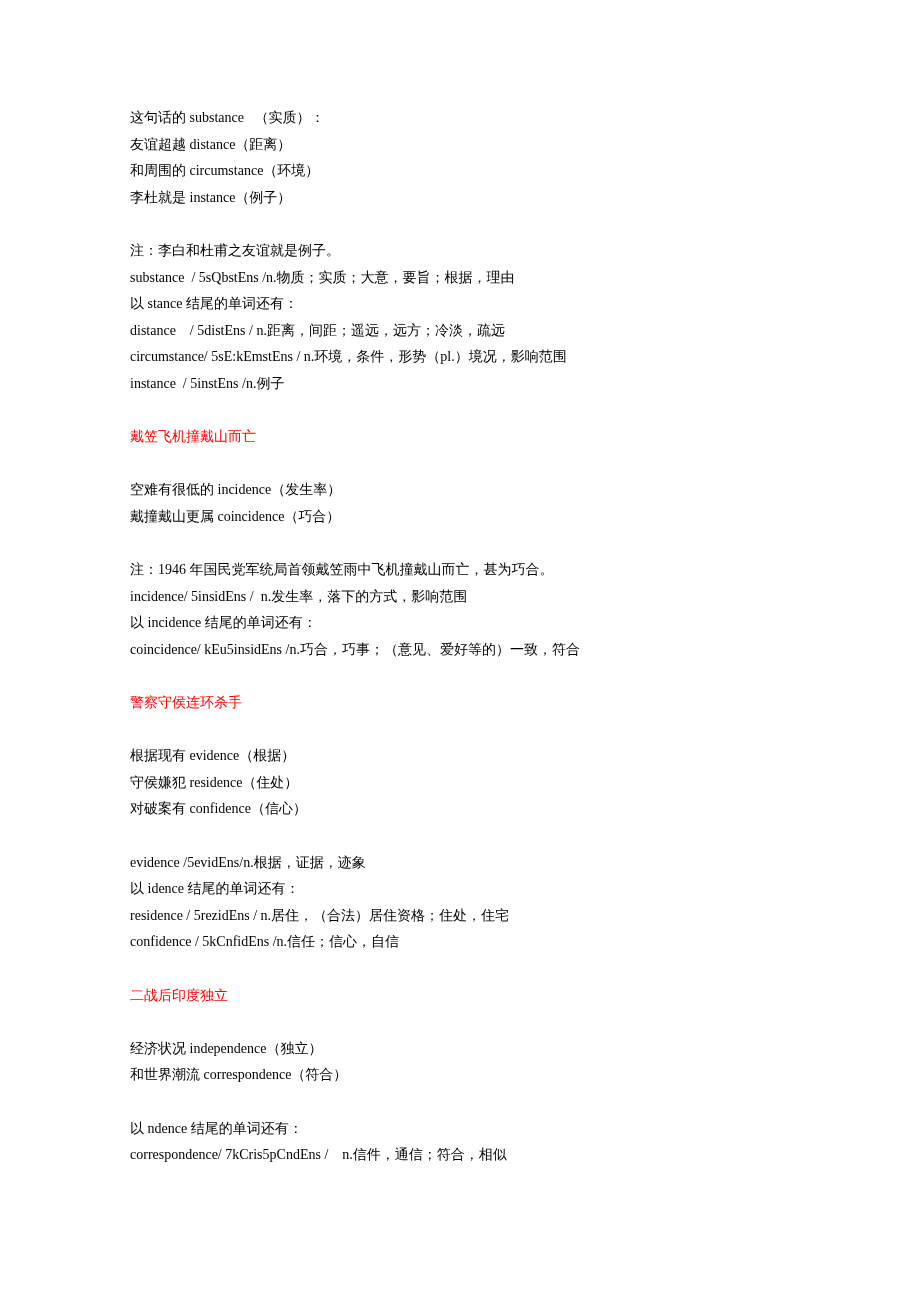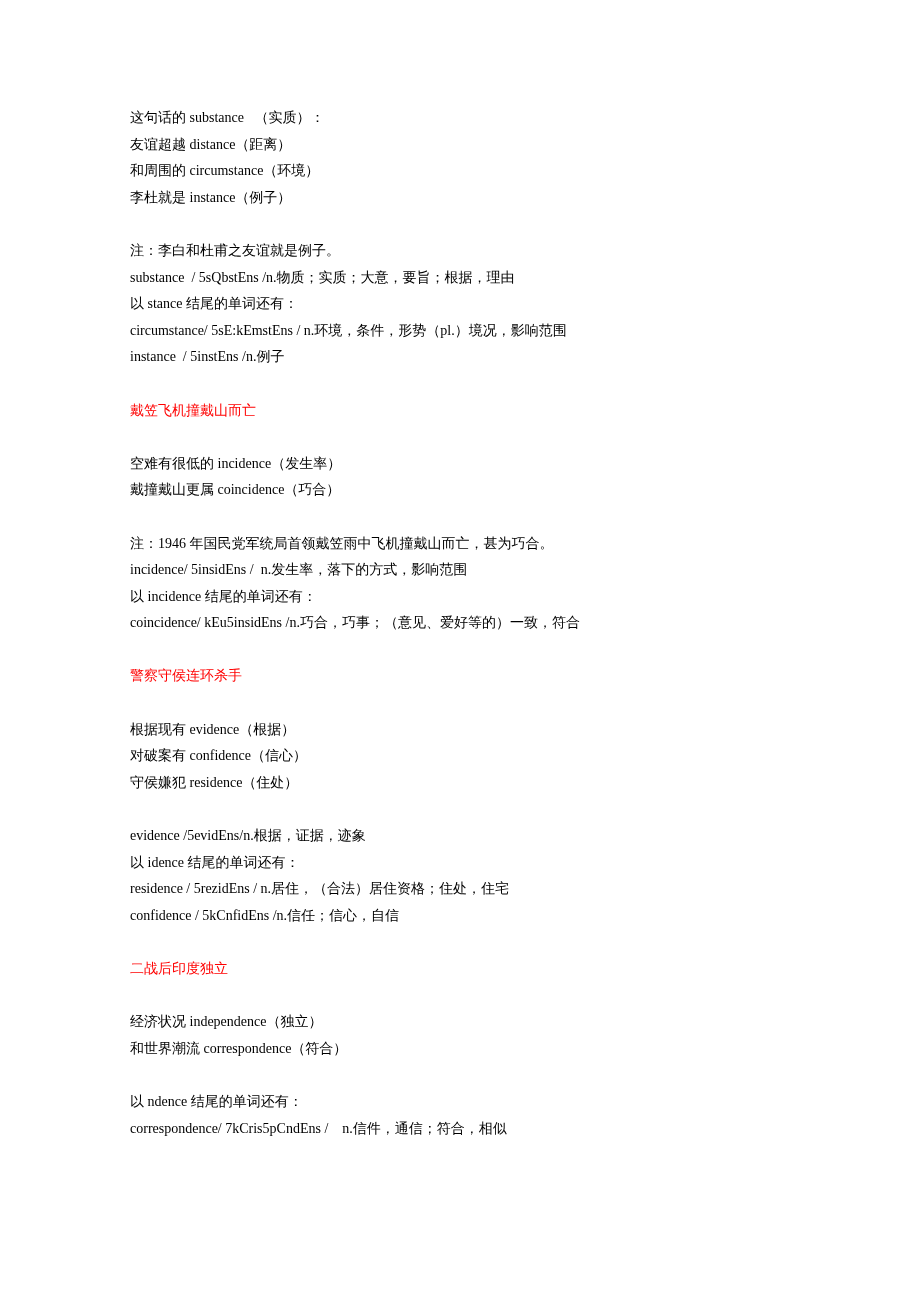--- a/index.html
+++ b/index.html
@@ -34,38 +34,39 @@
 
 <div class="page" id="page-root">
     <div class="line">这句话的 substance   （实质）：</div>
     <div class="line">友谊超越 distance（距离）</div>
     <div class="line">和周围的 circumstance（环境）</div>
     <div class="line">李杜就是 instance（例子）</div>
     <div class="blank"></div>
     <div class="line">注：李白和杜甫之友谊就是例子。</div>
     <div class="line">substance  / 5sQbstEns /n.物质；实质；大意，要旨；根据，理由</div>
     <div class="line">以 stance 结尾的单词还有：</div>
+    <div class="line">distance    / 5distEns / n.距离，间距；遥远，远方；冷淡，疏远</div>
     <div class="line">circumstance/ 5sE:kEmstEns / n.环境，条件，形势（pl.）境况，影响范围</div>
     <div class="line">instance  / 5instEns /n.例子</div>
     <div class="blank"></div>
     <div class="line heading">戴笠飞机撞戴山而亡</div>
     <div class="blank"></div>
     <div class="line">空难有很低的 incidence（发生率）</div>
     <div class="line">戴撞戴山更属 coincidence（巧合）</div>
     <div class="blank"></div>
     <div class="line">注：1946 年国民党军统局首领戴笠雨中飞机撞戴山而亡，甚为巧合。</div>
     <div class="line">incidence/ 5insidEns /  n.发生率，落下的方式，影响范围</div>
     <div class="line">以 incidence 结尾的单词还有：</div>
     <div class="line">coincidence/ kEu5insidEns /n.巧合，巧事；（意见、爱好等的）一致，符合</div>
     <div class="blank"></div>
     <div class="line heading">警察守侯连环杀手</div>
     <div class="blank"></div>
     <div class="line">根据现有 evidence（根据）</div>
+    <div class="line">守侯嫌犯 residence（住处）</div>
     <div class="line">对破案有 confidence（信心）</div>
-    <div class="line">守侯嫌犯 residence（住处）</div>
     <div class="blank"></div>
     <div class="line">evidence /5evidEns/n.根据，证据，迹象</div>
     <div class="line">以 idence 结尾的单词还有：</div>
     <div class="line">residence / 5rezidEns / n.居住，（合法）居住资格；住处，住宅</div>
     <div class="line">confidence / 5kCnfidEns /n.信任；信心，自信</div>
     <div class="blank"></div>
     <div class="line heading">二战后印度独立</div>
     <div class="blank"></div>
     <div class="line">经济状况 independence（独立）</div>
     <div class="line">和世界潮流 correspondence（符合）</div>

